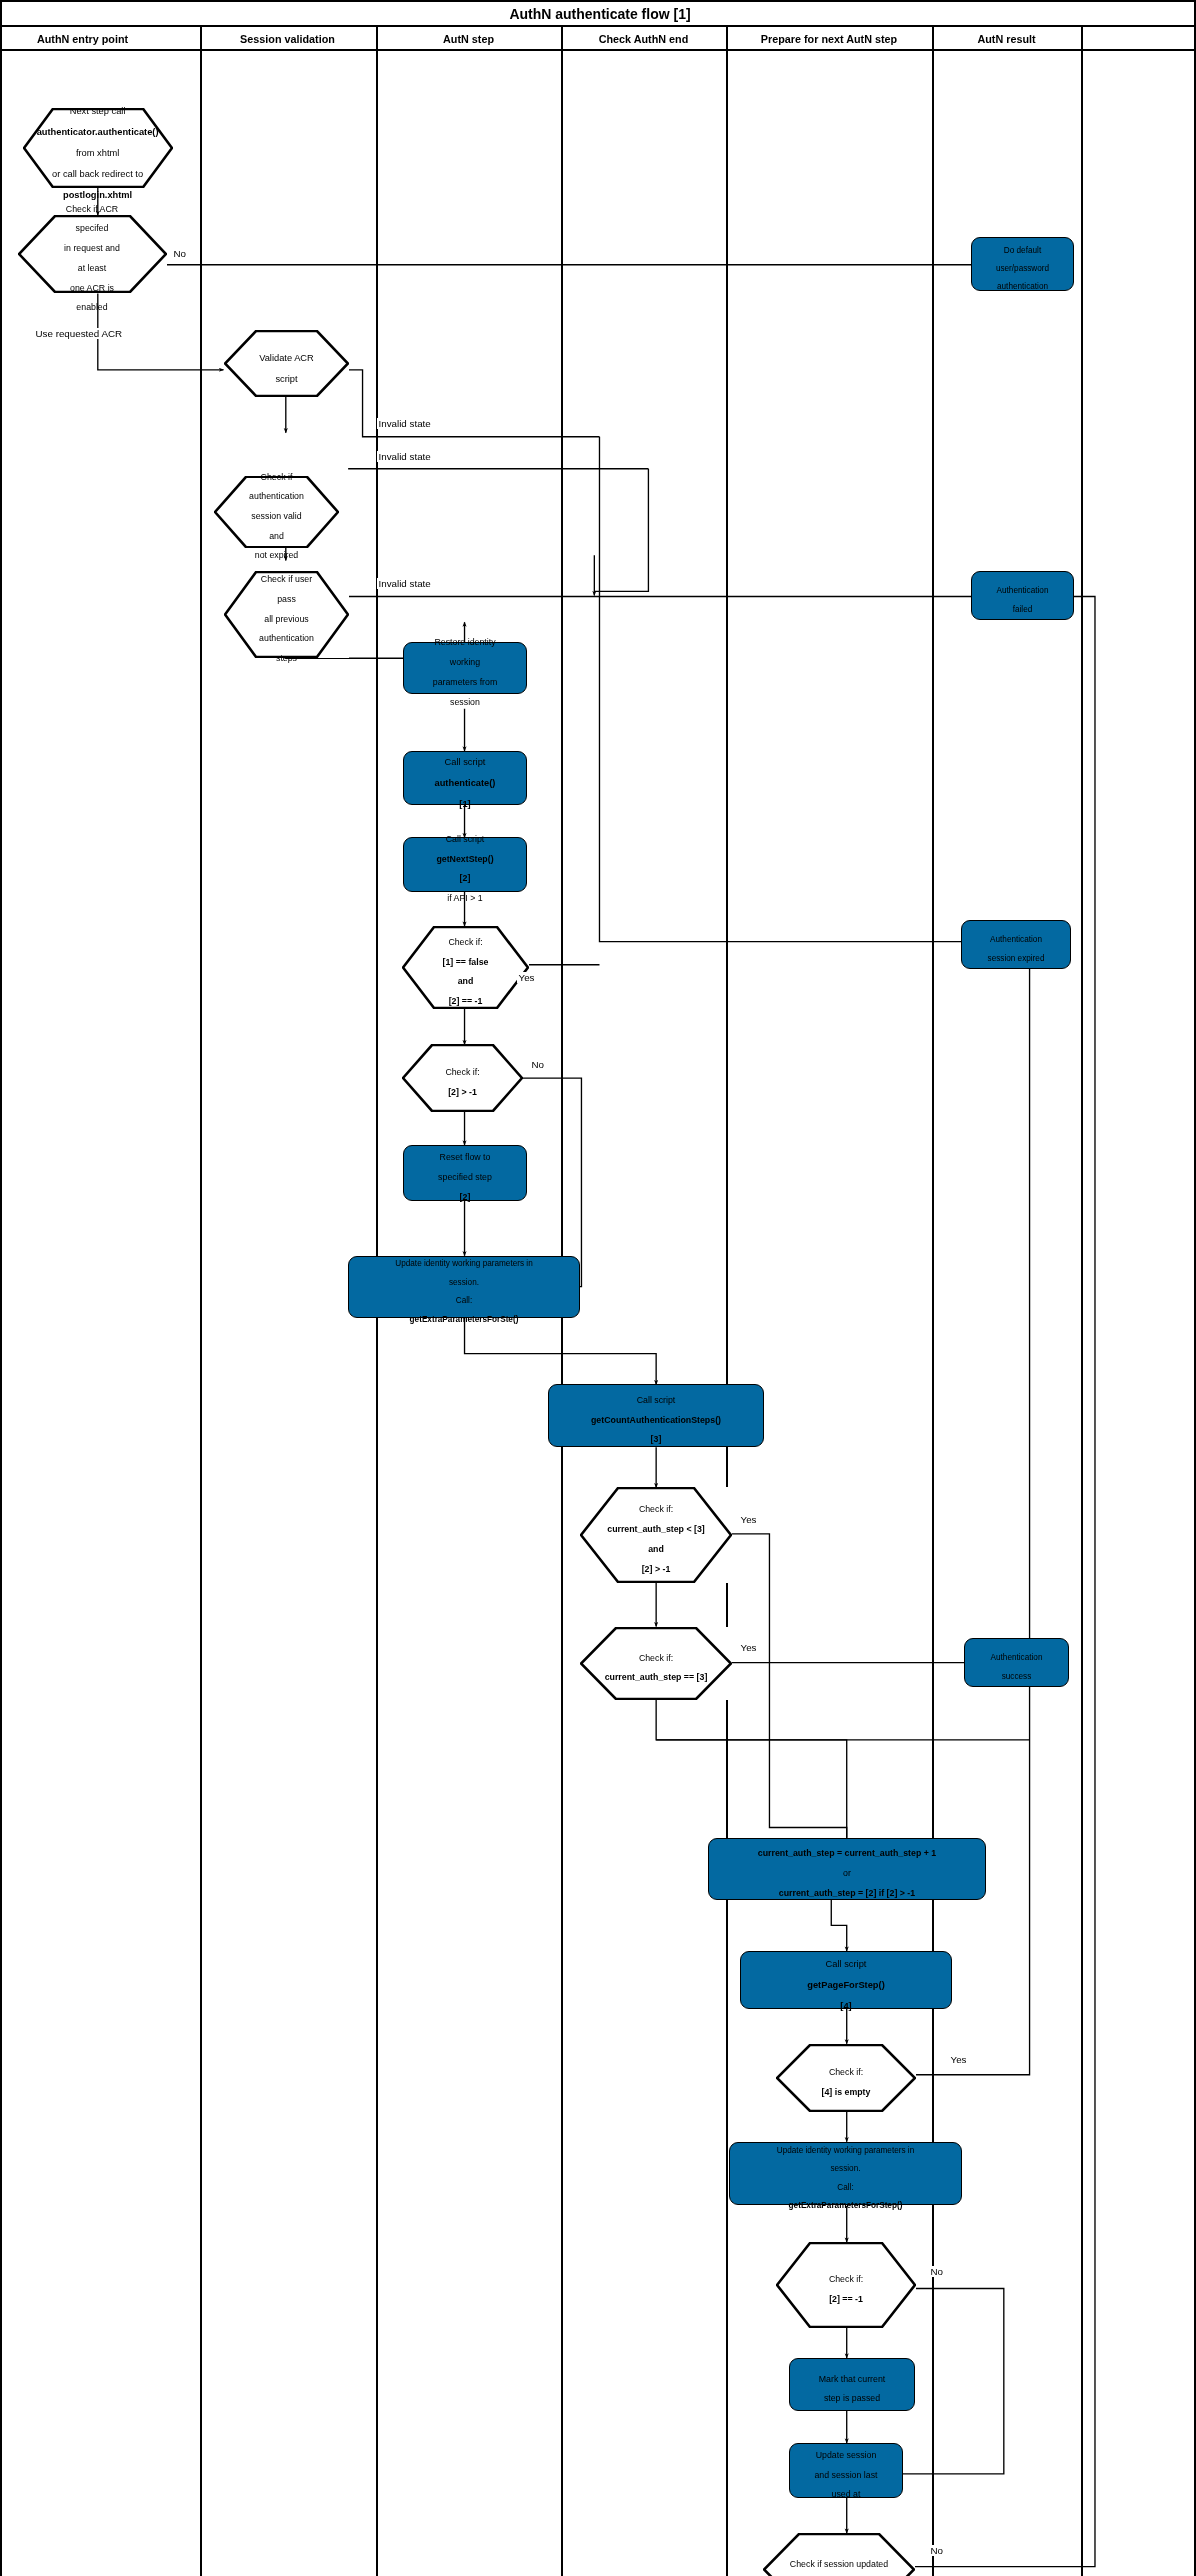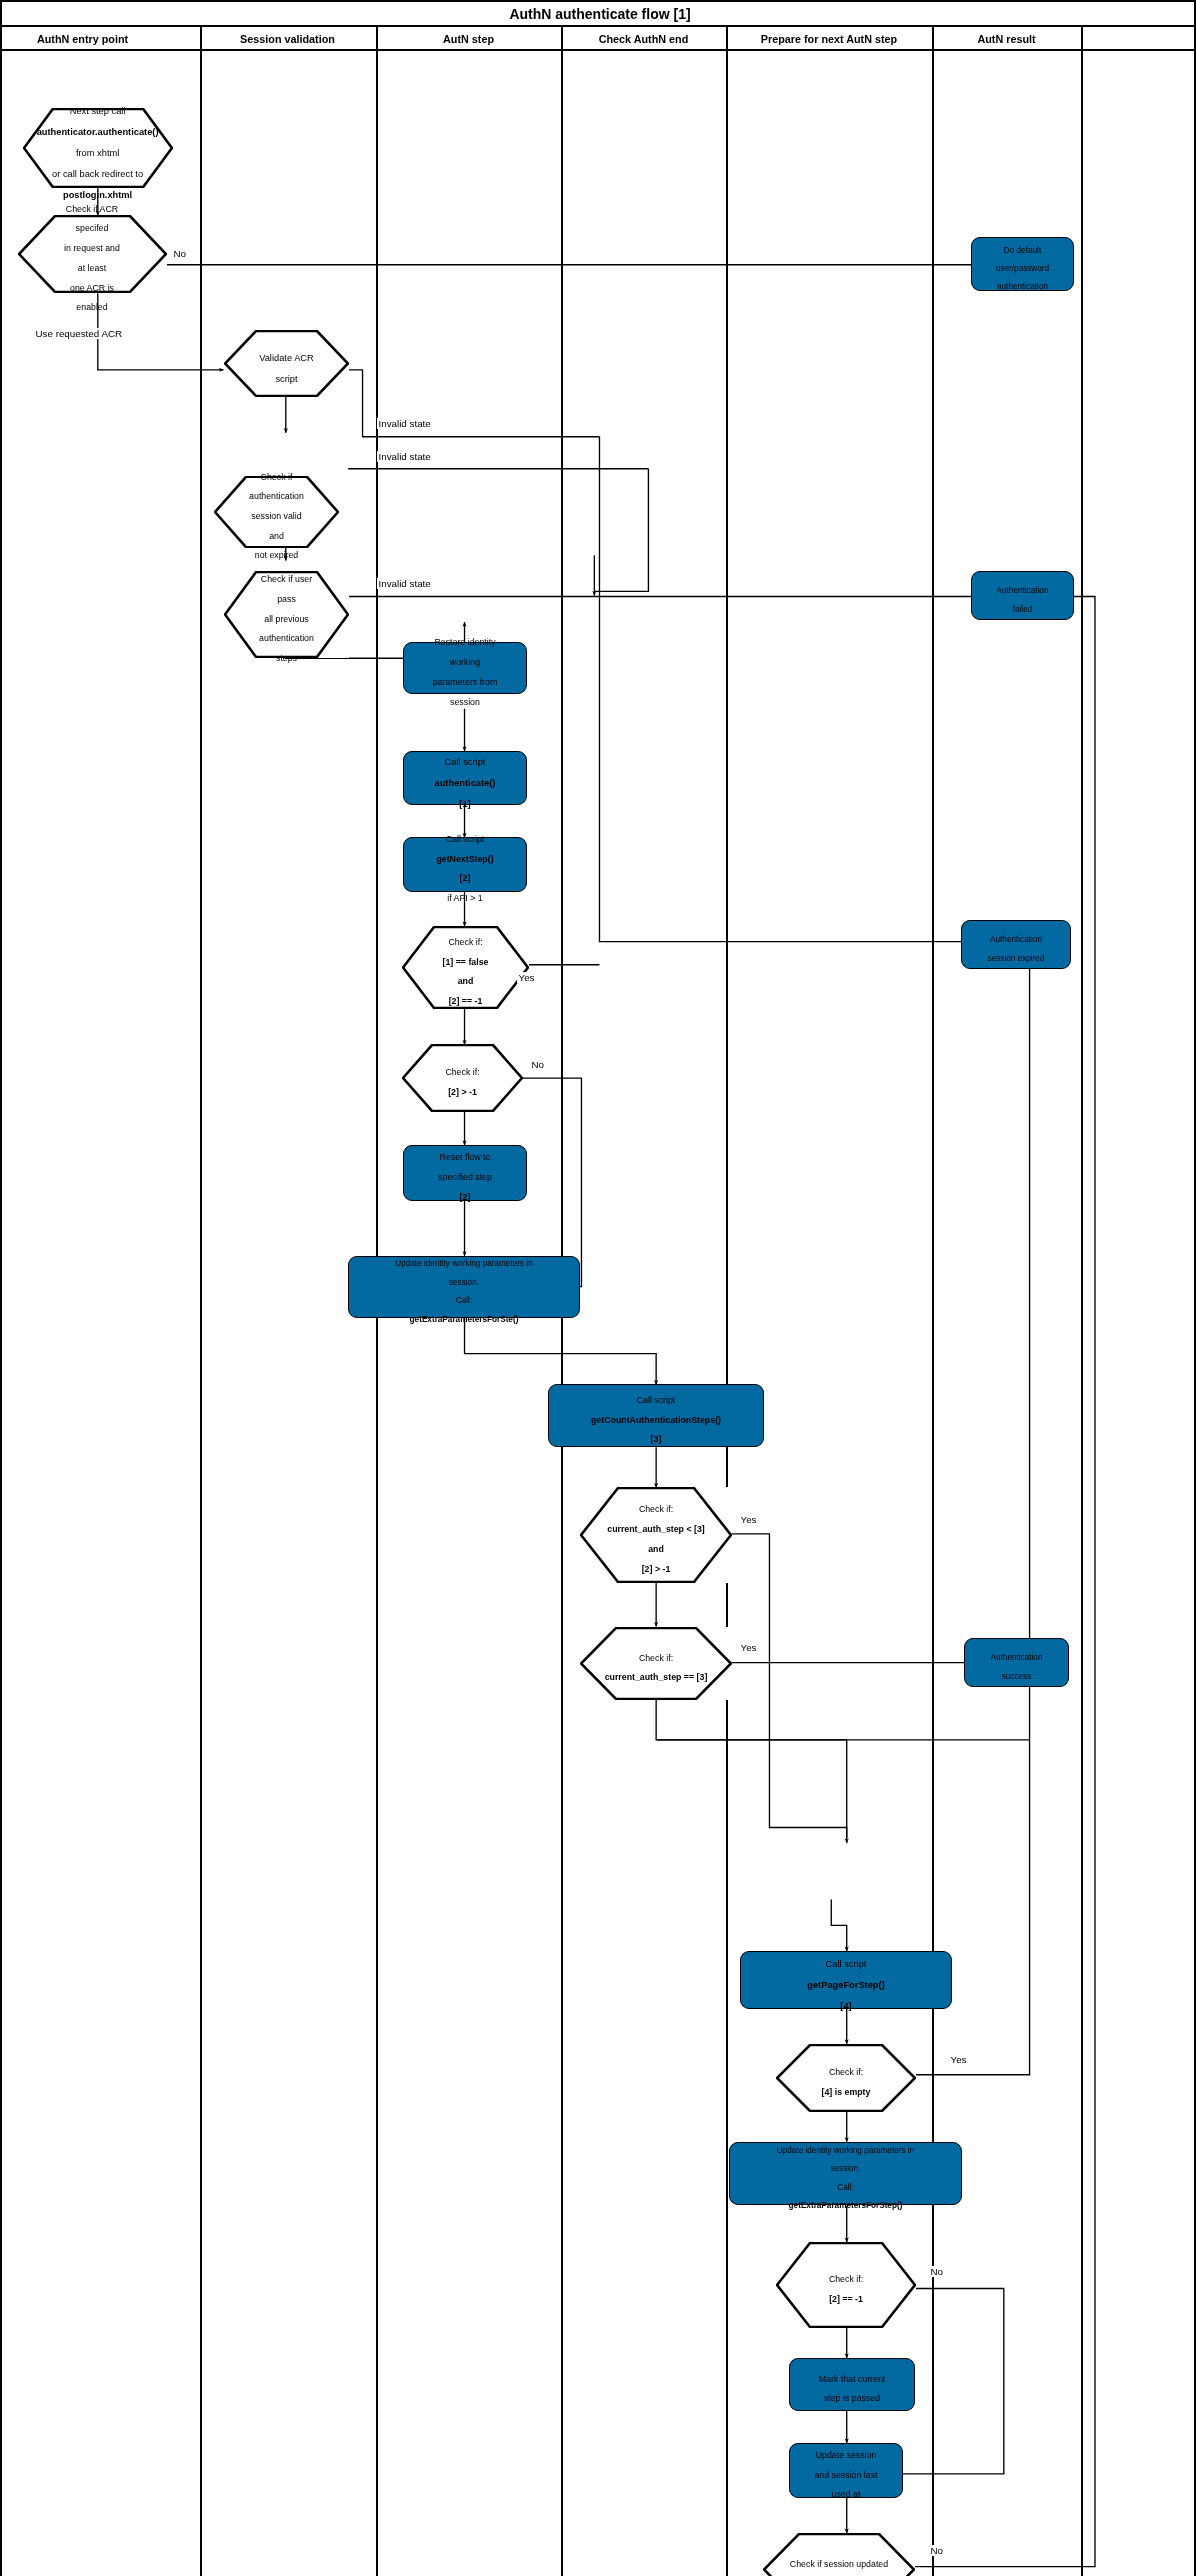--- a/index.html
+++ b/index.html
@@ -353,20 +353,27 @@
     <div class="node hex" style="left:578px;top:1577px;width:152px;height:73px;font-size:8.8px;">
       <svg class="hexbg" viewBox="0 0 296 142" preserveAspectRatio="none">
         <polygon points="70,2 226,2 294,71 226,140 70,140 2,71" fill="#fff" stroke="#000" stroke-width="2.6" vector-effect="non-scaling-stroke"></polygon>
       </svg>
       <span class="lbl">
         <span>Check if:</span><br>
         <b>current_auth_step == [3]</b>
       </span>
     </div>
 
+    <div class="node rounded" style="left:706px;top:1788px;width:278px;height:62px;font-size:8.8px;">
+      <span class="lbl">
+        <b>current_auth_step = current_auth_step + 1</b><br>
+        <span>or</span><br>
+        <b>current_auth_step = [2] if [2] &gt; -1</b>
+      </span>
+    </div>
 
     <div class="node rounded" style="left:738px;top:1901px;width:212px;height:58px;font-size:9.3px;">
       <span class="lbl">
         <span>Call script</span><br>
         <b>getPageForStep()</b><br>
         <b>[4]</b>
       </span>
     </div>
 
     <div class="node hex" style="left:774px;top:1994px;width:140px;height:68px;font-size:8.8px;">

